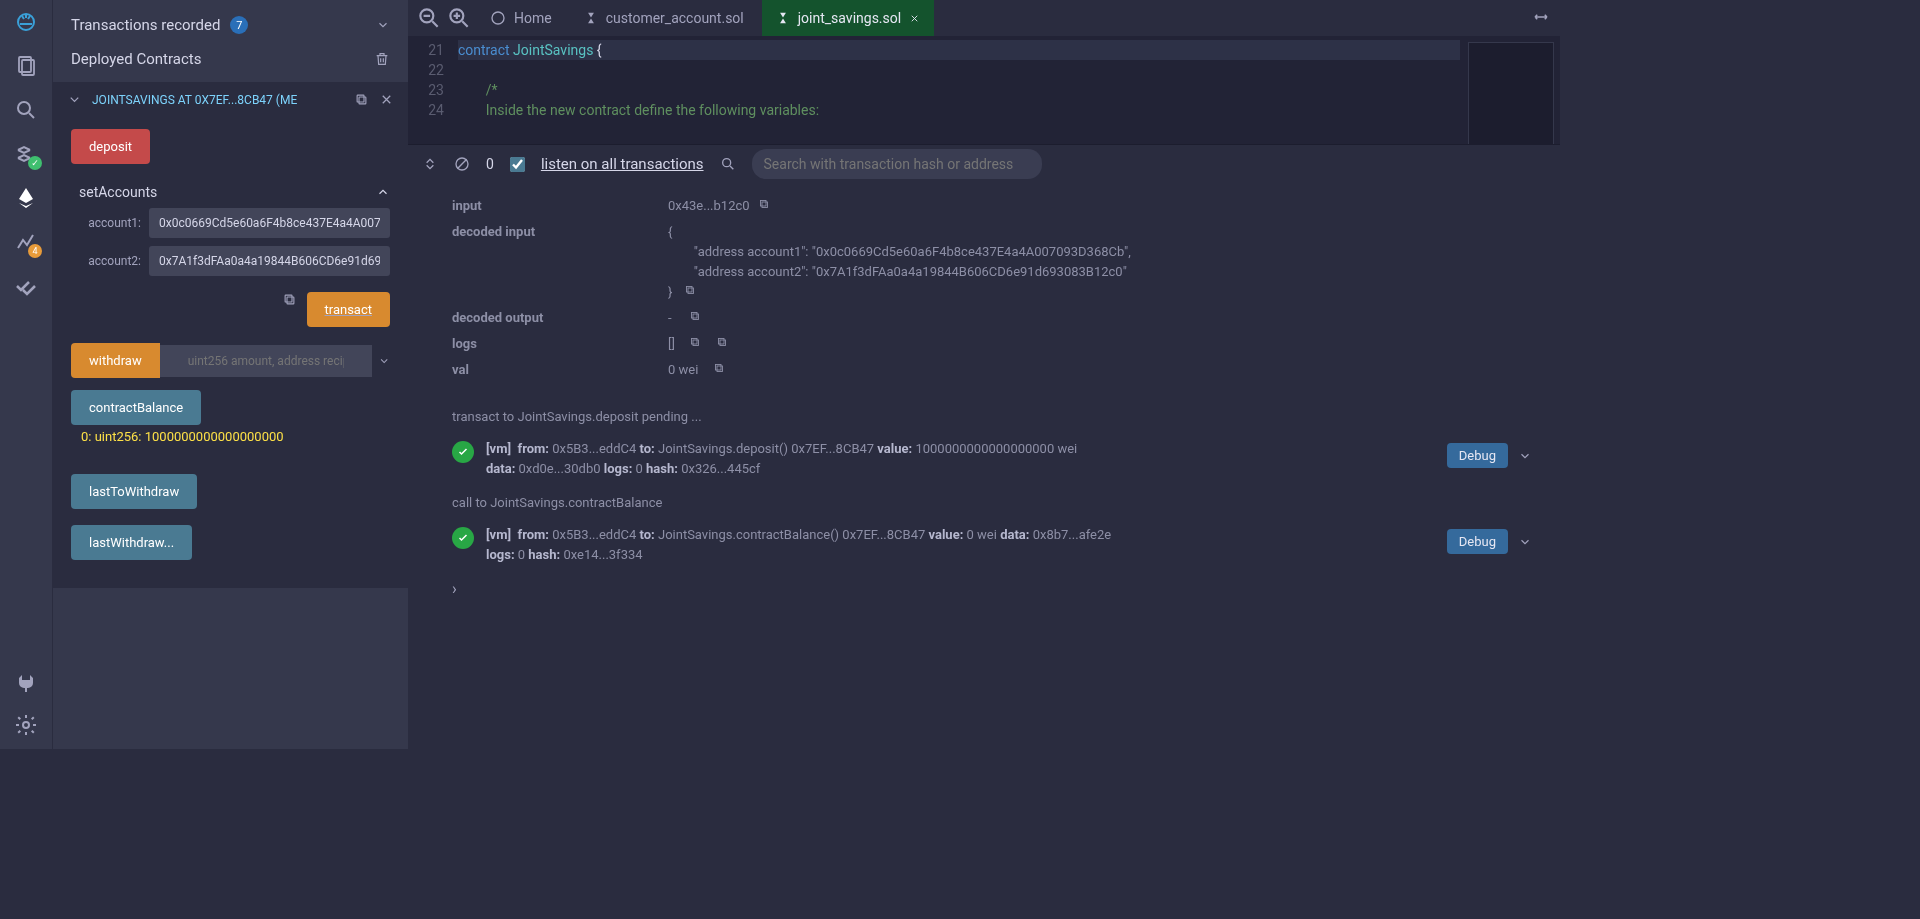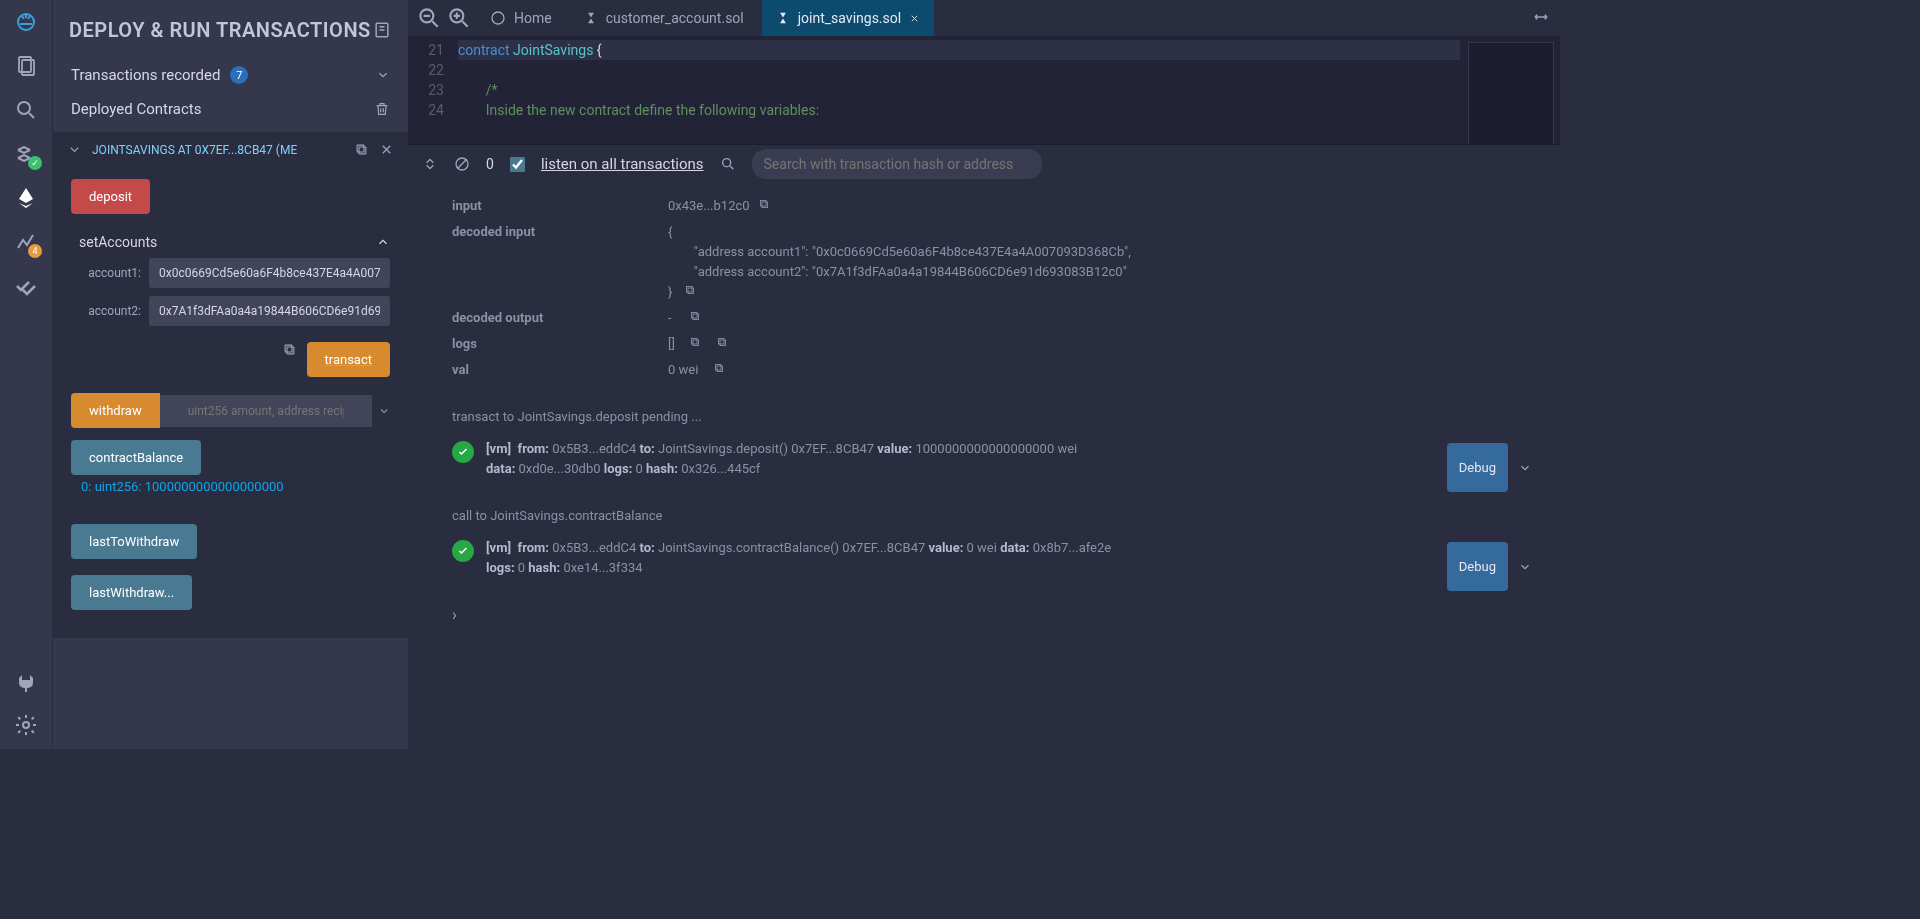--- a/index.html
+++ b/index.html
@@ -46,29 +46,29 @@
 .field-row { display:flex; align-items:center; gap:8px; }
 .field-row label { width:70px; text-align:right; font-size:12px; color:#a2a3bd; }
 .field-row input { flex:1; background:#424559; border:none; border-radius:3px; padding:8px 10px; color:#d5d6e8; font-size:12px; }
 .transact-row { display:flex; justify-content:flex-end; gap:10px; margin-top:8px;text-decoration:underline; }
 
 .fn-inline { display:flex; align-items:center; gap:0; margin-bottom:12px; }
 .fn-inline .btn{ border-top-right-radius:0; border-bottom-right-radius:0;}
 .fn-inline input { flex:1; background:#424559; border:none; padding:9px 28px; color:#a2a3bd; font-size:12px; border-radius:0;}
 .fn-inline .chev{ margin-left:6px; cursor:pointer;}
 
-.out-row { font-size:13px; color:#0ea5e9; padding:4px 6px 14px 10px; }
+.out-row { font-size:13px; color:#fde047; padding:4px 6px 14px 10px; }
 
 
 .main { flex:1; display:flex; flex-direction:column; background:#222336; min-width:0; }
 
 .tabs { height:36px; background:#2a2c3f; display:flex; align-items:center; gap:4px; padding-left:8px; }
 .tabs .zoom { width:26px; height:26px; display:flex; align-items:center; justify-content:center; color:#a2a3bd; cursor:pointer; }
 .tab { height:36px; padding:16px 14px; display:flex; align-items:center; gap:8px; color:#a2a3bd; cursor:pointer; font-size:14px; }
-.tab.active { background:#0c4a6e; color:#e6e7f3; }
+.tab.active { background:#14532d; color:#e6e7f3; }
 .tab .close { width:11px; height:11px; }
 .expand { margin-left:auto; margin-right:10px; color:#a2a3bd; cursor:pointer; }
 
 .editor { flex:0 0 108px; position:relative; font-family:Consolas,Monaco,monospace; font-size:14px; line-height:20px; background:#222336; overflow:hidden; }
 .gutter { position:absolute; left:0; top:4px; width:46px; text-align:right; color:#5a5c70; }
 .gutter div { padding-right:10px; }
 .code { position:absolute; left:50px; top:4px; right:100px; }
 .code .ln { white-space:pre; }
 .tok-k{color:#4a8dd0;} .tok-t{color:#59c2c2;} .tok-c{color:#5f8f5f;} .tok-p{color:#d5d6e8;}
 .hl{ background:#2d3147; display:inline-block; width:100%;}
@@ -87,21 +87,21 @@
 .kv .k { width:200px; color:#8d8fa6; font-weight:bold;}
 .kv .v { color:#8d8fa6; flex:1;}
 .copy-sm { width:12px; height:12px; margin-left:8px; display:inline-block;}
 .mono-blk{ white-space:pre; color:#8d8fa6;}
 .log-line{ color:#8d8fa6; padding:6px 0 4px 0;}
 .tx-row{ display:flex; align-items:flex-start; gap:12px; padding:8px 0;}
 .tx-ic{ width:22px; height:22px; border-radius:50%; background:#28a745; flex-shrink:0; margin-top:2px; display:flex; align-items:center; justify-content:center;}
 .tx-ic svg{width:12px;height:12px;color:#fff;}
 .tx-txt{ flex:1; color:#8d8fa6;}
 .tx-txt b{ color:#b6b8cf; font-weight:bold;}
-.debug-btn{ background:#356a9c; border:none; border-radius:4px; padding:17px 12px; color:#e6e7f3; cursor:pointer; font-size:13px;}
+.debug-btn{ background:#356a9c; border:none; border-radius:4px; padding:5px 12px; color:#e6e7f3; cursor:pointer; font-size:13px;}
 .tx-right{ display:flex; align-items:center; gap:10px; margin-top:4px;}
 .prompt{ padding:6px 0 0 0; color:#a2a3bd; font-size:16px;}
 
 
 ::-webkit-scrollbar{width:10px;height:10px;}
 ::-webkit-scrollbar-track{background:#2a2c3f;}
 ::-webkit-scrollbar-thumb{background:#4b4e66;border-radius:5px;}
 </style>
 </head>
 <body>
@@ -158,27 +158,20 @@
       <div class="ic">
           <svg viewBox="0 0 24 24" fill="none" stroke="currentColor" stroke-width="2">
             <circle cx="12" cy="12" r="3"></circle>
             <path d="M12 2v3M12 19v3M4.2 4.2l2.1 2.1M17.7 17.7l2.1 2.1M2 12h3M19 12h3M4.2 19.8l2.1-2.1M17.7 6.3l2.1-2.1"></path>
           </svg>
         </div>
     </div>
   </div>
 
   <div class="left">
-    <div class="left-head">
-      <h1>DEPLOY &amp; RUN TRANSACTIONS</h1>
-      <span class="book-ic"><svg viewBox="0 0 24 24" fill="none" stroke="currentColor" stroke-width="1.8">
-            <rect x="5" y="4" width="14" height="16" rx="1"></rect>
-            <path d="M9 8h6M9 12h6"></path>
-          </svg></span>
-    </div>
 
     <div class="section-row">
       <span class="lbl">
           <span>Transactions recorded</span>
           <span class="pill">7</span>
         </span>
       <svg class="chev" viewBox="0 0 24 24" fill="none" stroke="currentColor" stroke-width="2">
           <path d="M6 9l6 6 6-6"></path>
         </svg>
     </div>

